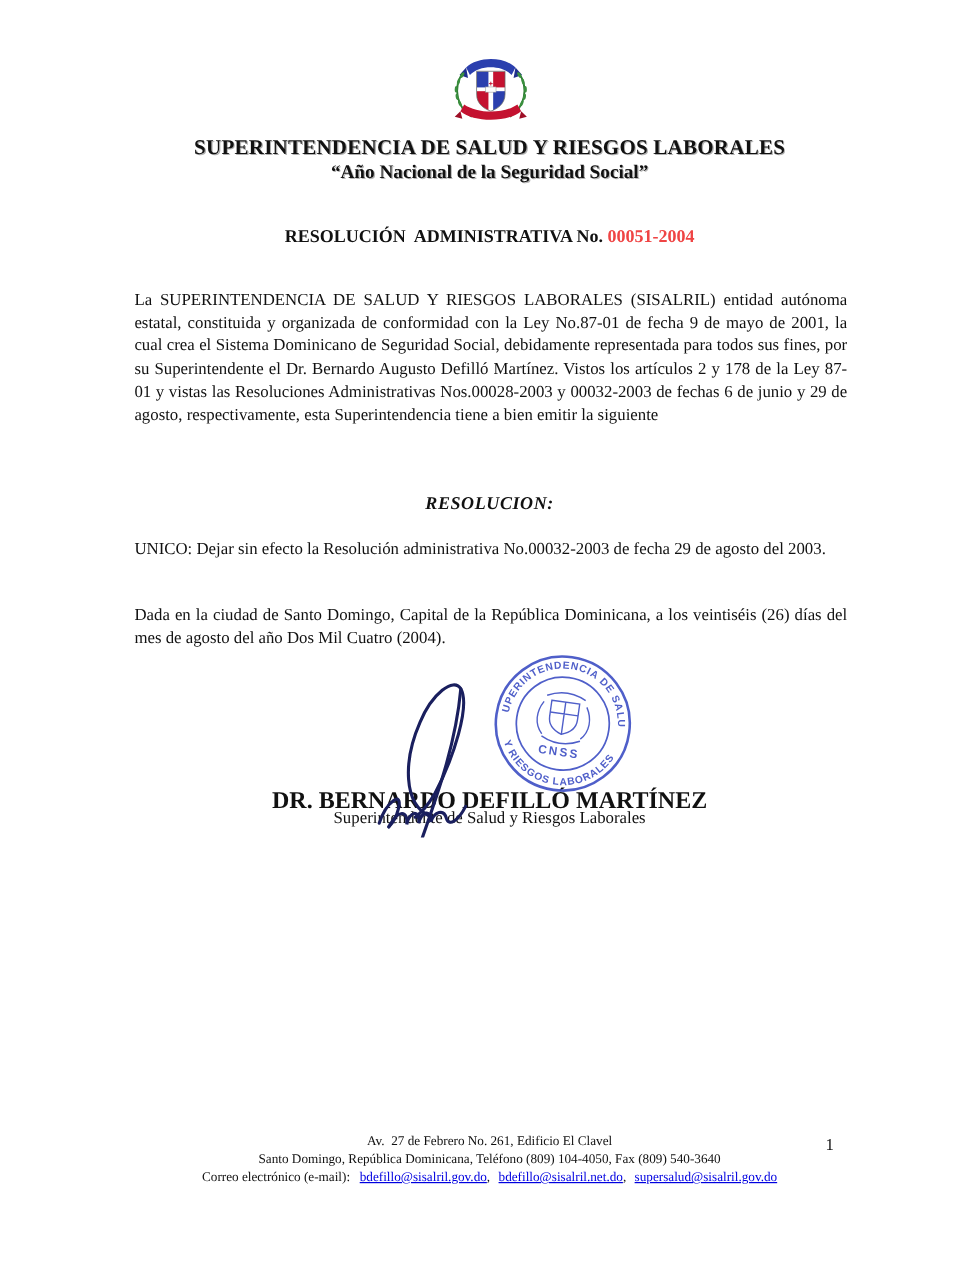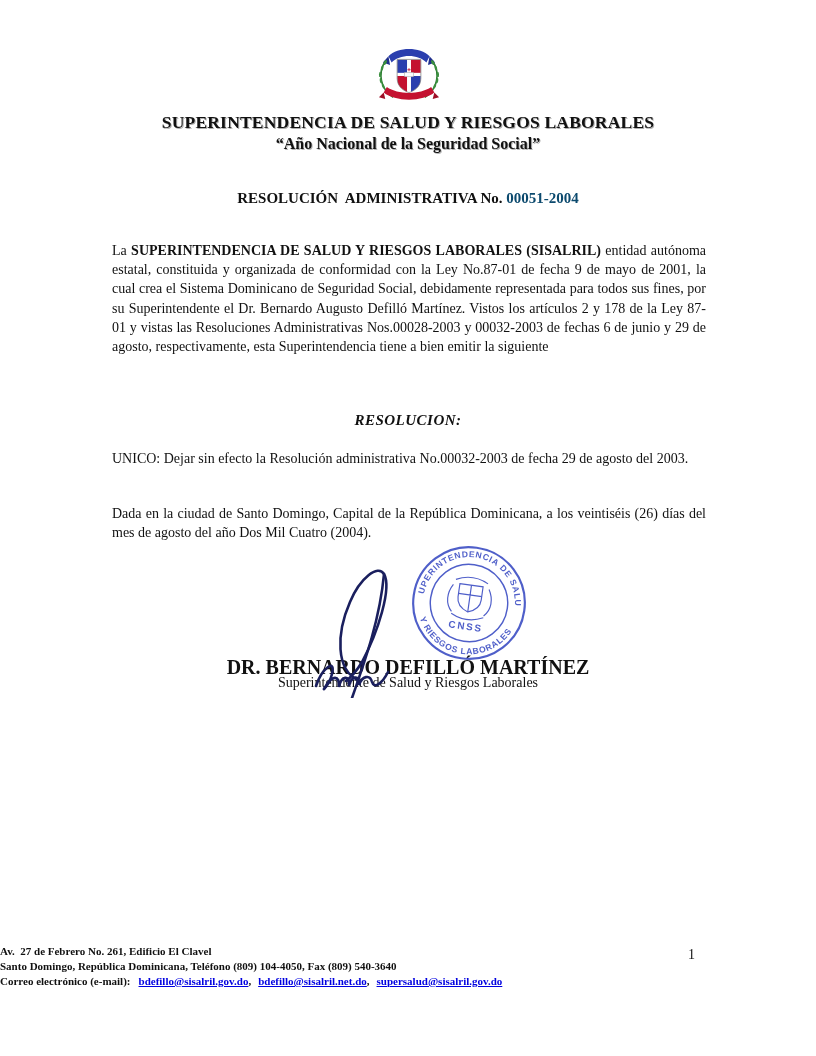--- a/index.html
+++ b/index.html
@@ -6,36 +6,36 @@
   .page{position:relative;width:816px;height:1056px;background:#fff;overflow:hidden;
         font-family:"Liberation Serif","DejaVu Serif",serif;color:#111;}
   .coat{position:absolute;left:369px;top:42px;width:80px;height:68px;}
   .org-name{position:absolute;left:0;top:112px;width:816px;text-align:center;
             font-size:17.5px;font-weight:bold;letter-spacing:.2px;
             text-shadow:1px 1px 0 rgba(110,110,110,.55);}
   .motto{position:absolute;left:0;top:135px;width:816px;text-align:center;
          font-size:16px;font-weight:bold;text-shadow:1px 1px 0 rgba(110,110,110,.5);}
   .res-line{position:absolute;left:0;top:190px;width:816px;text-align:center;
             font-size:15px;font-weight:bold;white-space:pre-wrap;}
-  .res-number{color:#0c4a6e;}
+  .res-number{color:#ef4444;}
   .body{position:absolute;left:112px;width:594px;margin:0;font-size:14px;
         line-height:19.2px;text-align:justify;}
   .p1{top:241px;}
-  .b{font-weight:bold;}
+  .b{font-weight:normal;}
   .res-heading{position:absolute;left:0;top:412px;width:816px;text-align:center;
                font-size:15px;font-weight:bold;font-style:italic;letter-spacing:.5px;font-family:Liberation Serif, serif;}
   .unico{top:449px;}
   .dada{top:504px;}
   .seal{position:absolute;left:406px;top:540px;width:126px;height:126px;z-index:1;opacity:.92;}
   .sig{position:absolute;left:300px;top:548px;width:135px;height:150px;z-index:5;}
   .signer-name{position:absolute;left:0;top:656px;width:816px;text-align:center;
                font-size:20px;font-weight:bold;}
   .signer-role{position:absolute;left:0;top:675px;width:816px;text-align:center;font-size:14px;}
-  .footer{position:absolute;left:0;top:944px;width:816px;text-align:left;
-          font-size:11px;font-weight:bold;line-height:15px;}
+  .footer{position:absolute;left:0;top:944px;width:816px;text-align:center;
+          font-size:11px;font-weight:normal;line-height:15px;}
   .f-line{white-space:pre-wrap;}
   .f-label{margin-right:8px;}
   .email{color:#0000e0;text-decoration:underline;cursor:pointer;}
   .sep{margin-right:7px;}
   .page-num{position:absolute;left:688px;top:947px;width:30px;font-size:14px;}
 </style>
 </head>
 <body>
 
 <div class="page">

